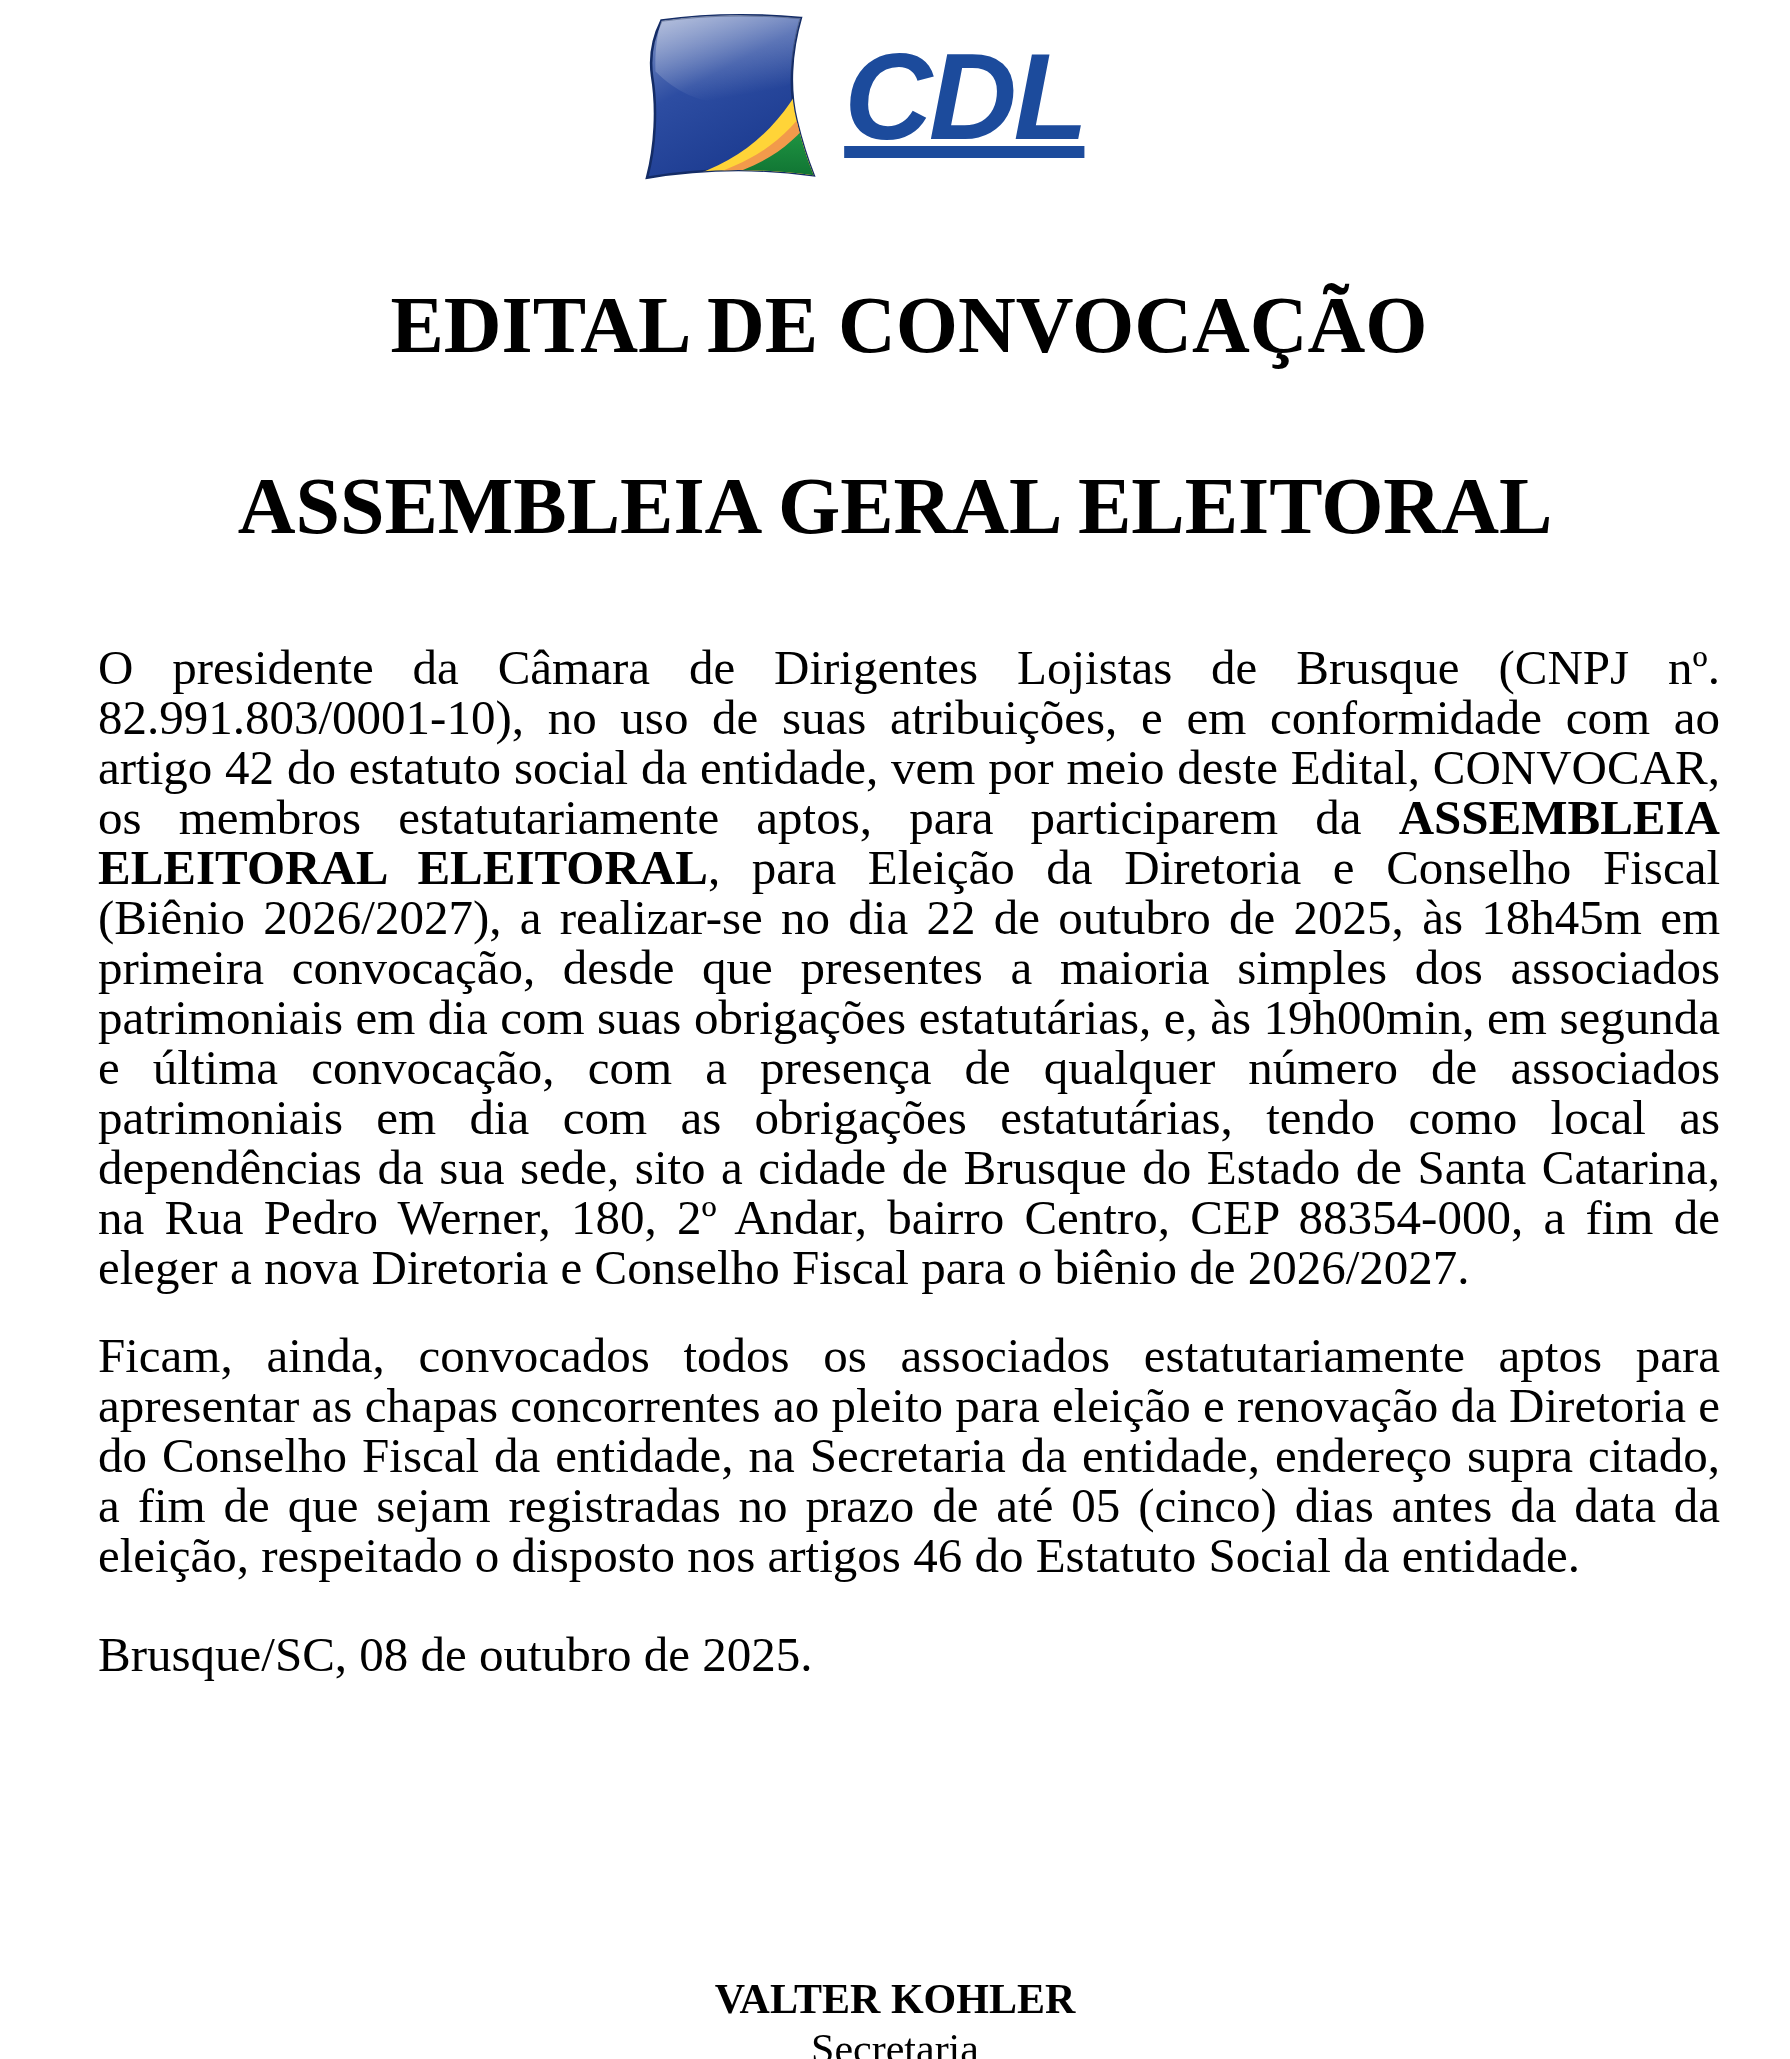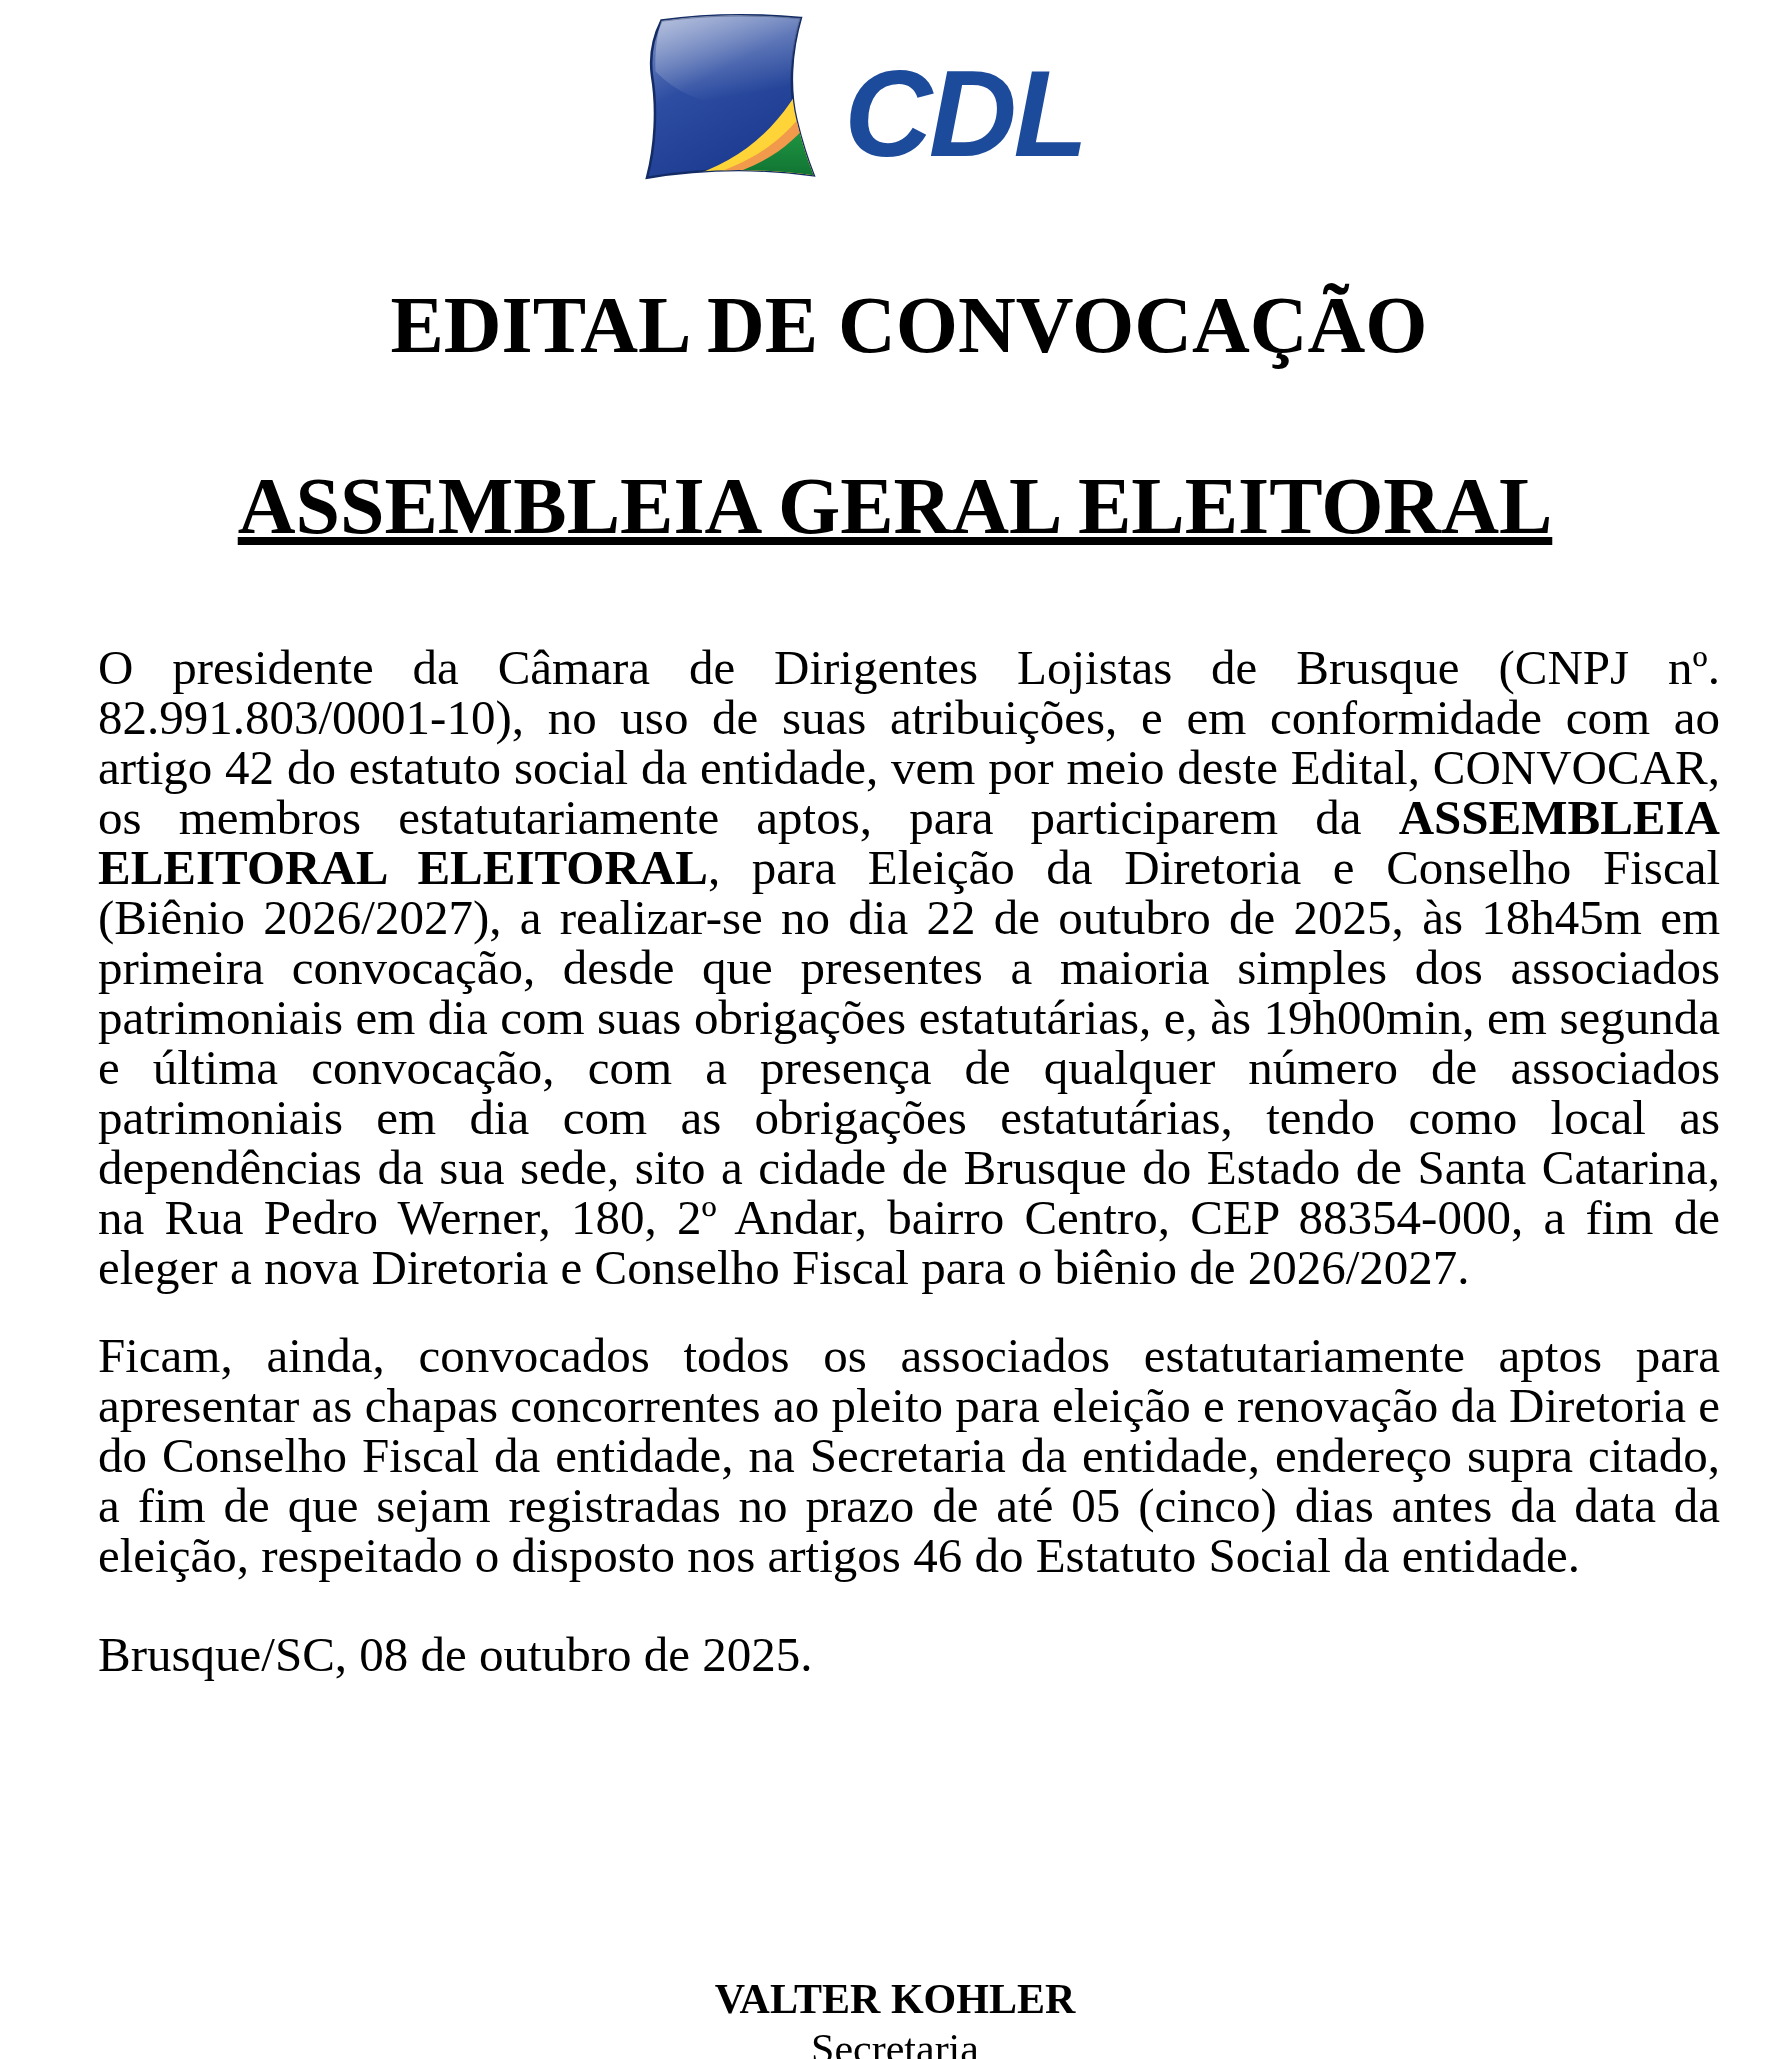--- a/index.html
+++ b/index.html
@@ -23,40 +23,40 @@
   .flag-svg { width: 214px; height: 170px; display: block; }
   .logo-text {
     font-family: "Liberation Sans", sans-serif;
     font-style: italic;
     font-weight: bold;
     font-size: 122px;
     letter-spacing: -3.5px;
     color: var(--logo-text-blue, #1c4b9c);
     margin-left: 22.6px;
     position: relative;
-    top: 17px;
+    top: 0;
     line-height: 1;
+    text-decoration: underline;
   }
   
   .doc-title {
     margin: 103px 0 0;
     text-align: center;
     font-size: 80px;
     font-weight: bold;
     line-height: 1;
     letter-spacing: 0px;
     padding-left: 28px;
   }
   .doc-subtitle {
     margin: 101px 0 0;
     text-align: center;
     font-size: 80px;
     font-weight: bold;
     line-height: 1;
-    text-decoration: underline;
   }
   
   .doc-body {
     margin-top: 97px;
     padding: 0 70px;
     font-size: 49px;
     line-height: 50px;
     margin-left: 28px;
   }
   .doc-body p { margin: 0; text-align: justify; }

